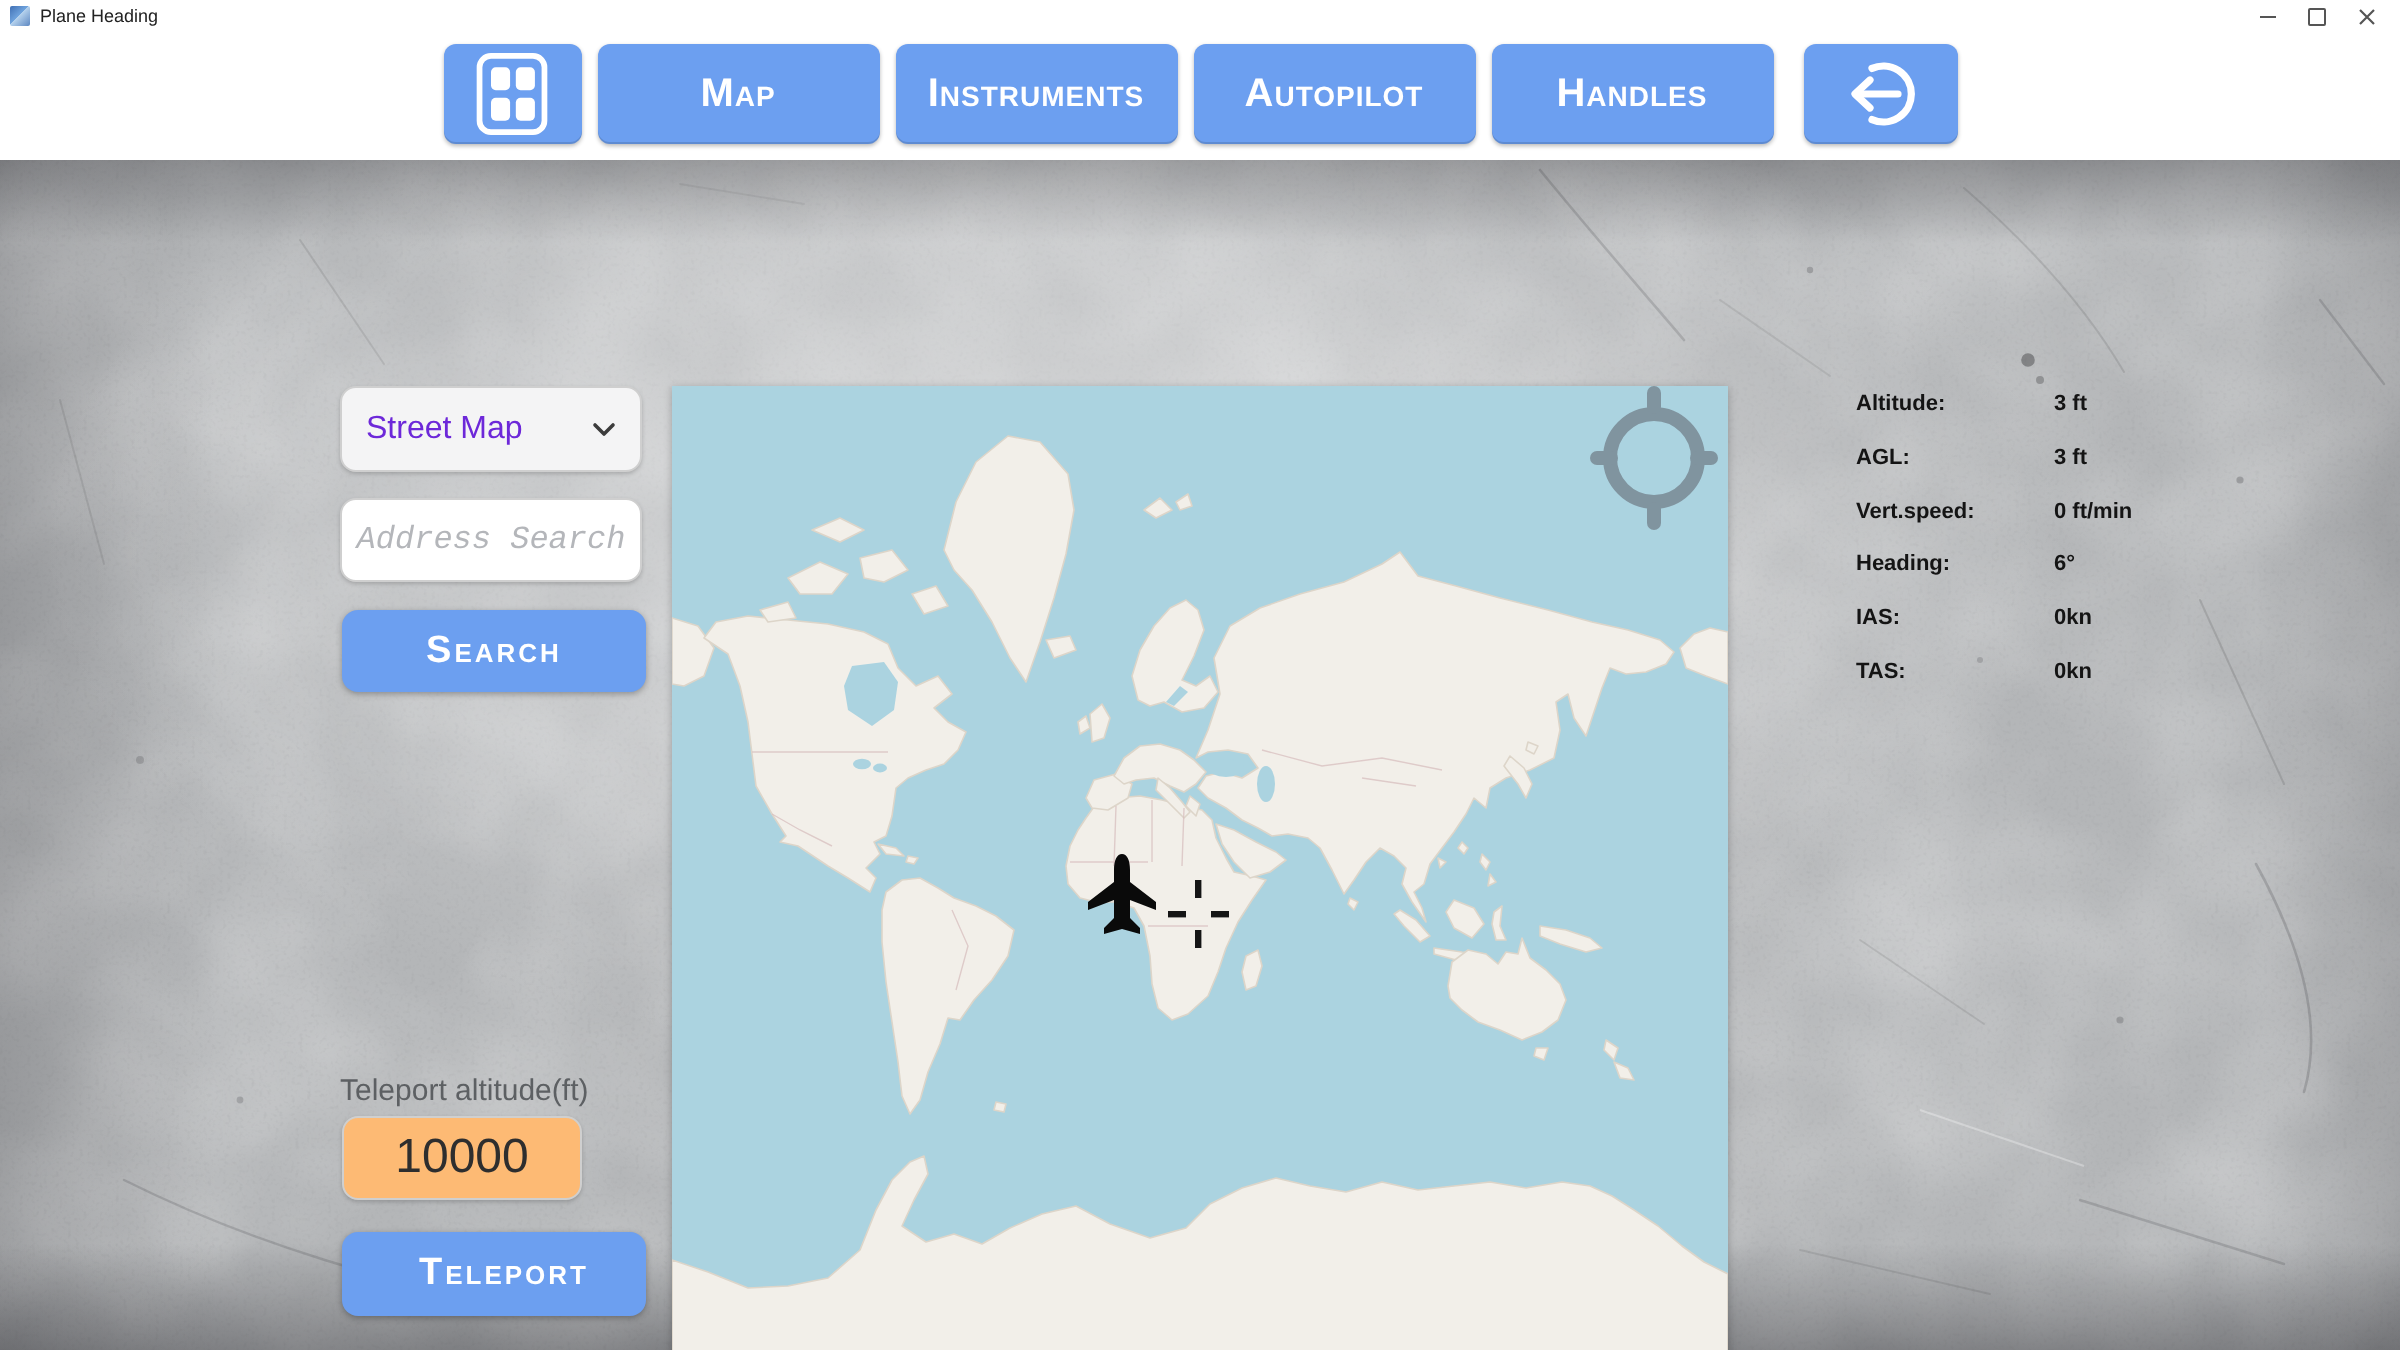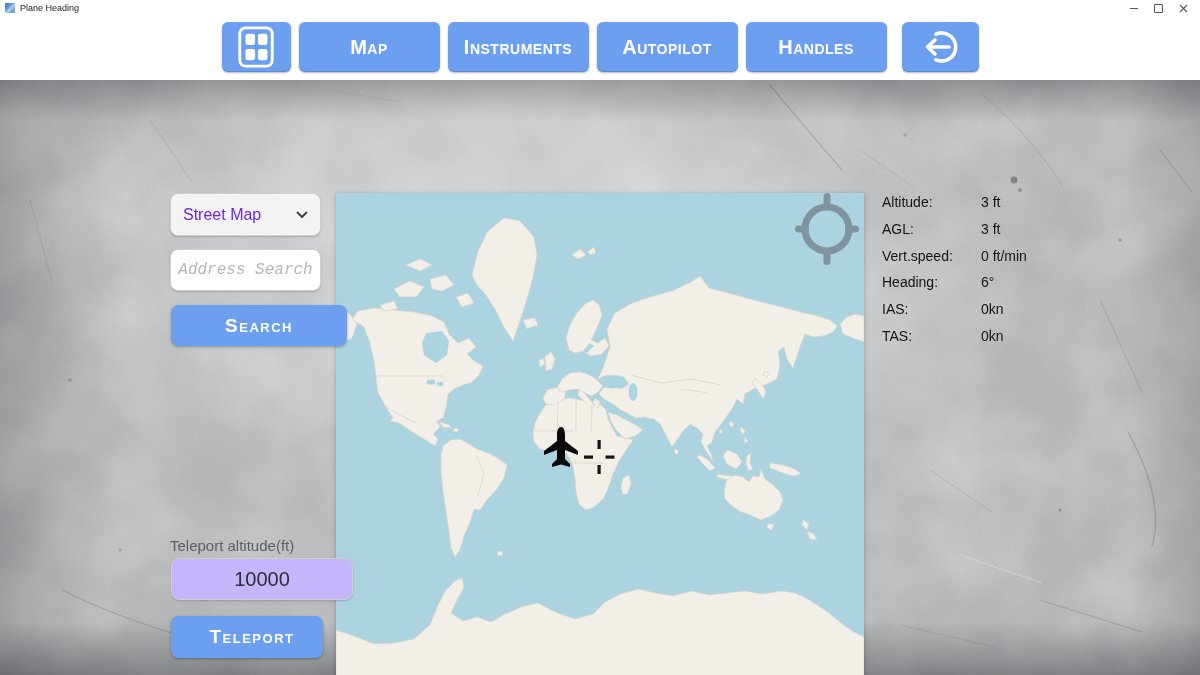--- a/index.html
+++ b/index.html
@@ -47,37 +47,37 @@
 
   .address-input{position:absolute;left:170px;top:169px;width:151px;height:42px;background:#fff;
       border:1px solid #cfcfcf;border-radius:8px;box-sizing:border-box;text-align:center;
       font-size:16px;color:#701a75;font-family:Liberation Mono, monospace;
       box-shadow:0 1px 2px rgba(0,0,0,.18);outline:none;}
   .address-input::placeholder{font-style:italic;color:#b4b6ba;}
 
   .action-btn{position:absolute;border:none;border-radius:8px;background:#6c9ff0;color:#fff;
       font-size:19px;font-weight:bold;font-variant:small-caps;letter-spacing:1.5px;cursor:pointer;
       font-family:"Liberation Sans",sans-serif;box-shadow:0 1px 3px rgba(0,0,0,.3);}
-  .search-btn{left:171px;top:225px;width:176px;height:41px;}
+  .search-btn{left:171px;top:225px;width:152px;height:41px;}
   .teleport-btn{left:171px;top:536px;width:152px;height:42px;padding-left:16px;}
 
   .tele-label{position:absolute;left:170px;top:457px;width:170px;font-size:15px;color:#5d6063;}
-  .tele-input{position:absolute;left:171px;top:478px;width:182px;height:42px;background:#c4b5fd;
+  .tele-input{position:absolute;left:171px;top:478px;width:120px;height:42px;background:#fdba74;
       border:1px solid #cfcfcf;border-radius:8px;box-sizing:border-box;text-align:center;
-      font-size:20px;color:#2e2e2e;font-family:"Liberation Sans",sans-serif;
+      font-size:24px;color:#2e2e2e;font-family:"Liberation Sans",sans-serif;
       box-shadow:0 1px 2px rgba(0,0,0,.18);outline:none;}
 
   
   .map-wrap{position:absolute;left:336px;top:113px;width:528px;height:528px;
       box-shadow:0 1px 4px rgba(0,0,0,.25);cursor:crosshair;}
   .compass{position:absolute;left:793px;top:111px;cursor:pointer;}
 
   
-  .stats{position:absolute;left:882px;top:112px;display:grid;grid-template-columns:99px auto;
-      grid-auto-rows:26.8px;font-size:14px;color:#141414;}
+  .stats{position:absolute;left:928px;top:112px;display:grid;grid-template-columns:99px auto;
+      grid-auto-rows:26.8px;font-size:11px;color:#141414;font-weight:bold;}
   .stats span{line-height:20px;}
 </style>
 </head>
 <body>
 
 <div id="app">
 
   <div class="titlebar">
     <div class="titlebar-icon"></div>
     <div class="titlebar-text">Plane Heading</div>

